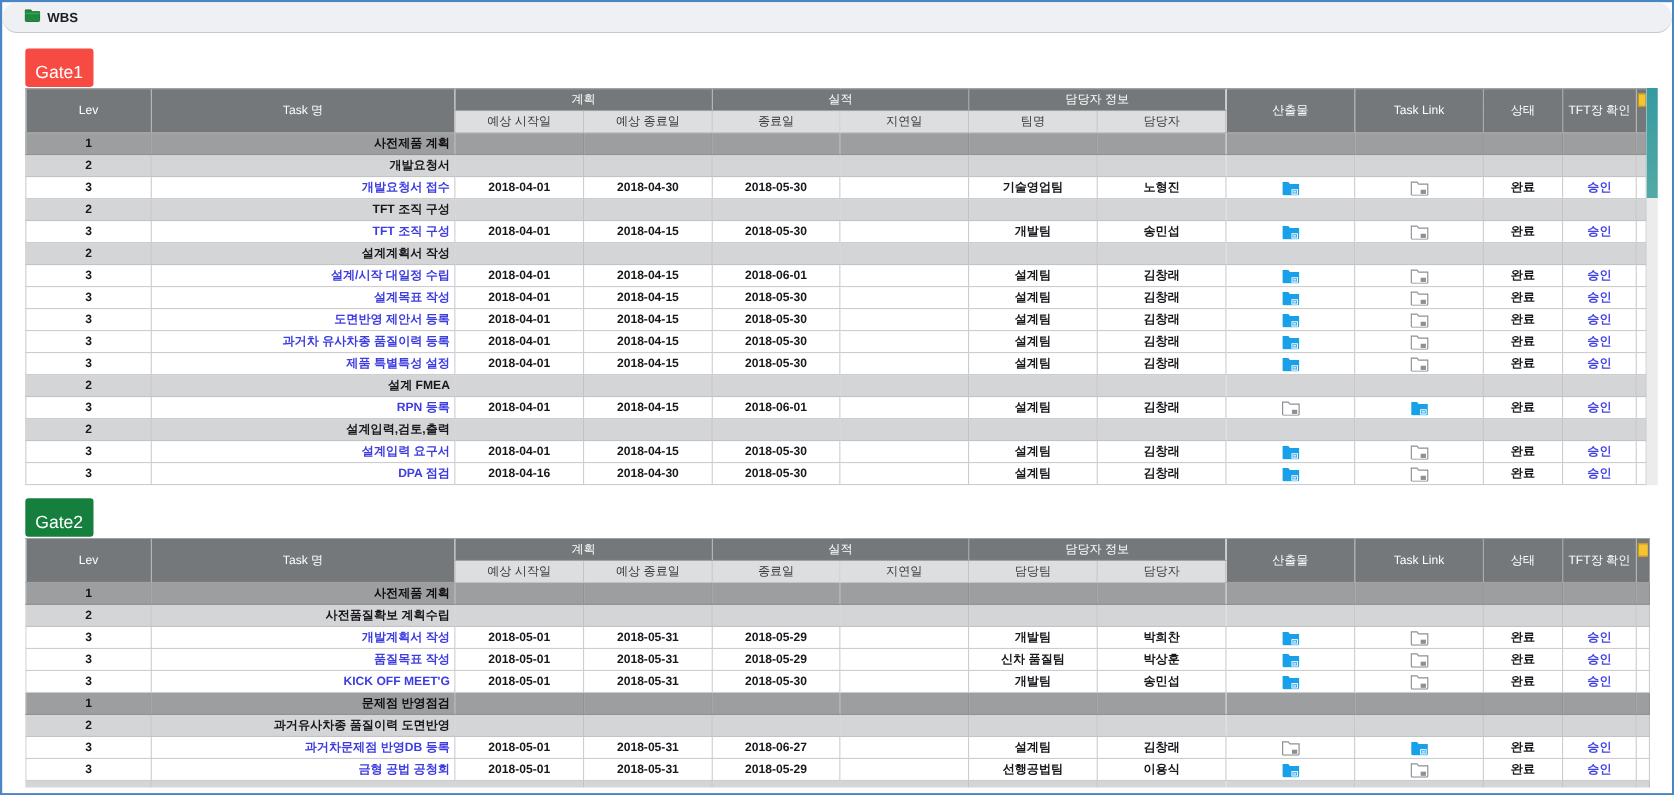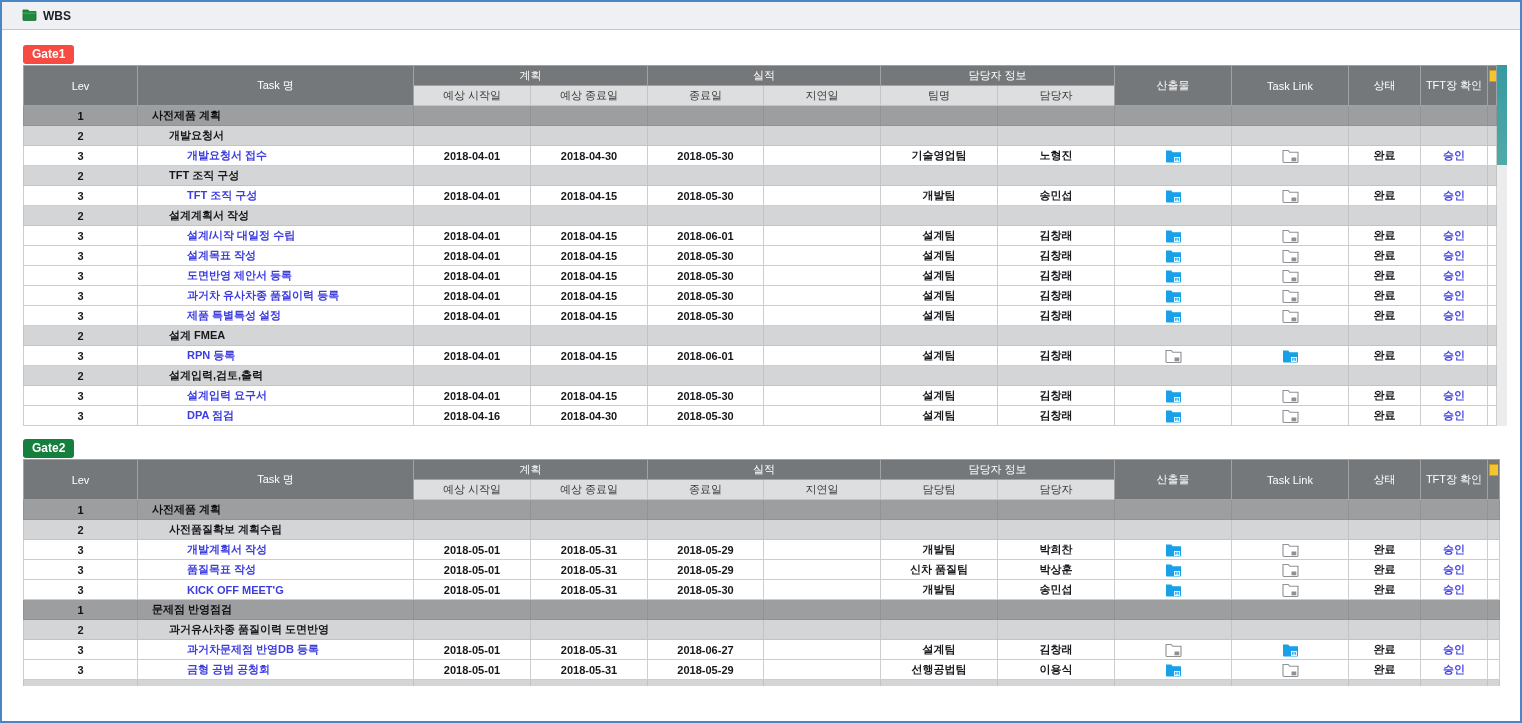--- a/index.html
+++ b/index.html
@@ -10,29 +10,29 @@
     border: 2px solid #4a86c6;
     overflow: hidden;
     position: relative;
   }
   
   .titlebar {
     height: 28px;
     background: #eef0f3;
     border-bottom: 1px solid #c4c9cf;
     display: flex; align-items: center;
-    padding-left: 20px; gap: 6px;
+    padding-left: 20px; gap: 6px; border-radius: 14px;
   }
   .titlebar .wtitle { font-size: 12px; font-weight: bold; color: #1b1e23; }
   .content { padding: 14px 0 0 21px; }
   
   .badge {
     display: inline-block;
-    color: #fff; font-size: 12px; font-weight: bold;
-    padding: 2px 9px 3px 9px; border-radius: 3px;
+    color: #fff; font-size: 16px; font-weight: normal;
+    padding: 14px 9px 3px 9px; border-radius: 3px;
     margin-bottom: 1px;
   }
   
   .twrap { position: relative; display: flex; align-items: flex-start; margin-bottom: 12px; }
   table { border-collapse: collapse; table-layout: fixed; }
   th, td { overflow: hidden; white-space: nowrap; }
   thead th {
     background: #75787a; color: #fff;
     font-size: 11px; font-weight: normal; text-align: center;
     border: 1px solid #a0a2a4; height: 20px; padding: 0 2px;
@@ -46,21 +46,21 @@
     position:absolute; left:1px; top:4px; width:9px; height:12px;
     background:#f5c431; border:1px solid #c89b16; border-right:none;
   }
   tbody td {
     height: 20px; font-size: 11px; font-weight: 600; color: #17171c;
     border: 1px solid #cdcdcd; padding: 0 4px; text-align: center;
     background: #fff;
   }
   tr.lev1 > td { background: #9c9ea0; border-color: #909294; color:#101013; }
   tr.lev2 > td { background: #d4d5d7; border-color: #c2c3c5; }
-  td.task { text-align: left; }
+  td.task { text-align: right; }
   .ind1 { padding-left: 10px; } .ind2 { padding-left: 27px; } .ind3 { padding-left: 45px; }
   .tlink { color: #3c3ce0; cursor: pointer; }
   .alink { color: #4343e6; cursor: pointer; }
   td.icon-cell { padding: 0; text-align: center; vertical-align: middle; }
   td.icon-cell svg { vertical-align: middle; }
   
   .vscroll { width: 10px; align-self: stretch; background: #ececed; position: relative; }
   .vscroll .thumb {
     position: absolute; top: 0; left: 0; right: 0; height: 100px;
     background: linear-gradient(#359aa1, #52aaa6);

